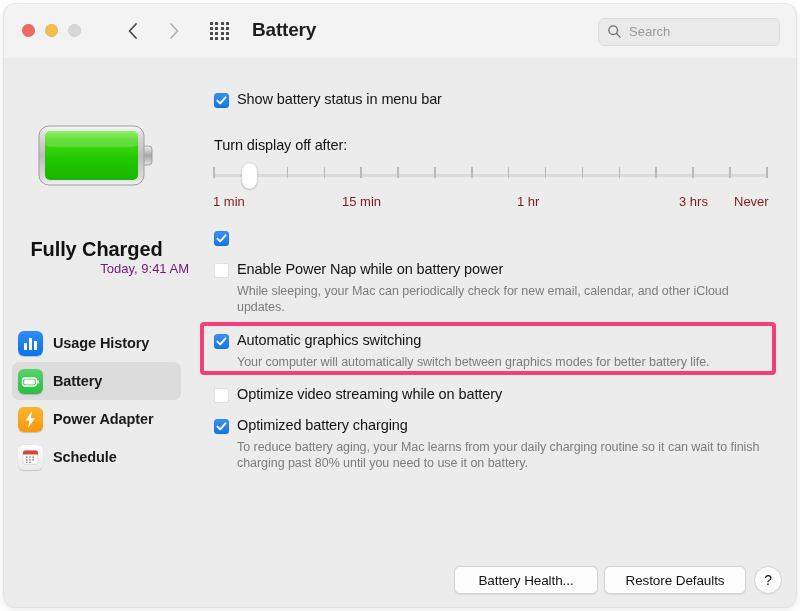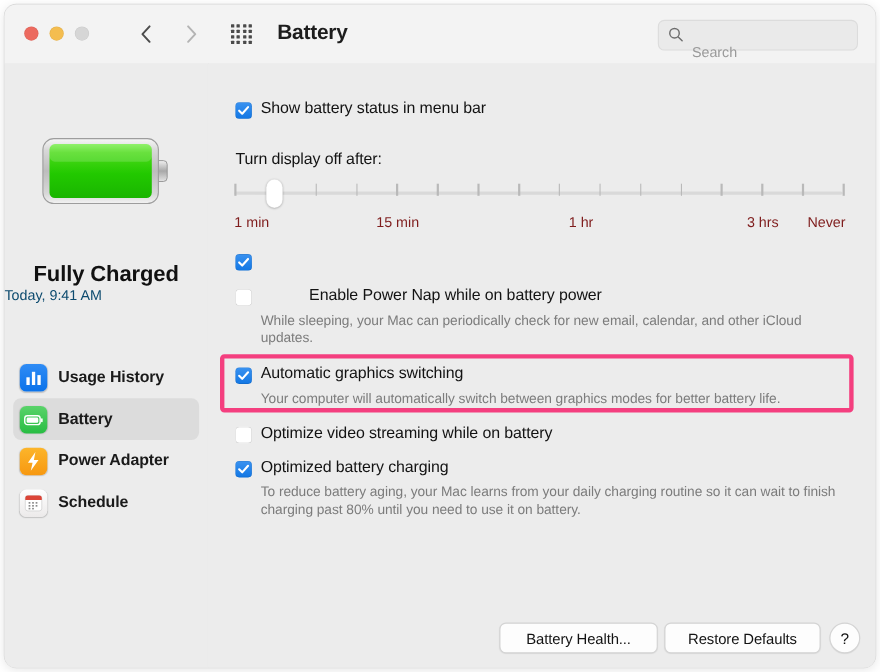--- a/index.html
+++ b/index.html
@@ -86,21 +86,20 @@
   #search-icon {
     position: absolute;
     left: 8px; top: 5px;
     width: 15px; height: 15px;
   }
   #search-placeholder {
     position: absolute;
     left: 30px; top: 5px;
     font-size: 13px;
     color: #9a9a9a;
-    margin-top: 16px;
   }
 
   
   #sidebar {
     position: absolute;
     left: 0; top: 54px;
     width: 185px; height: 549px;
     background: #ececec;
     border-right: 0.5px solid #dfdfdf;
   }
@@ -116,23 +115,23 @@
     text-align: center;
     font-size: 20px;
     font-weight: 700;
     color: #111111;
     letter-spacing: -0.1px;
   }
   #battery-time {
     position: absolute;
     left: 0; top: 203px;
     width: 185px;
-    text-align: left;
+    text-align: right;
     font-size: 13px;
-    color: #0c4a6e;
+    color: #701a75;
   }
 
   #sidebar-list {
     position: absolute;
     left: 0; top: 266px;
     width: 185px;
     font-weight: bold;
   }
   .side-item {
     position: relative;
@@ -446,21 +445,21 @@
 
     <div class="chk on" style="left:25px; top:173px;">
       <svg viewBox="0 0 15 15" width="15" height="15">
         <polyline points="3.4,7.6 6.2,10.4 11.5,4.4" fill="none" stroke="#ffffff" stroke-width="1.9" stroke-linecap="round" stroke-linejoin="round"></polyline>
       </svg>
     </div>
 
     <div class="chk off" style="left:25px; top:205px;">
       
     </div>
-    <div class="row-label" style="left:48px; top:203px;margin-left:44px;">Enable Power Nap while on battery power</div>
+    <div class="row-label" style="left:48px; top:203px;">Enable Power Nap while on battery power</div>
     <div class="sub-label" style="left:48px; top:225px; width:515px;">While sleeping, your Mac can periodically check for new email, calendar, and other iCloud updates.</div>
 
     <div id="highlight-box"></div>
 
     <div class="chk on" style="left:25px; top:276px;">
       <svg viewBox="0 0 15 15" width="15" height="15">
         <polyline points="3.4,7.6 6.2,10.4 11.5,4.4" fill="none" stroke="#ffffff" stroke-width="1.9" stroke-linecap="round" stroke-linejoin="round"></polyline>
       </svg>
     </div>
     <div class="row-label" style="left:48px; top:274px;">Automatic graphics switching</div>

